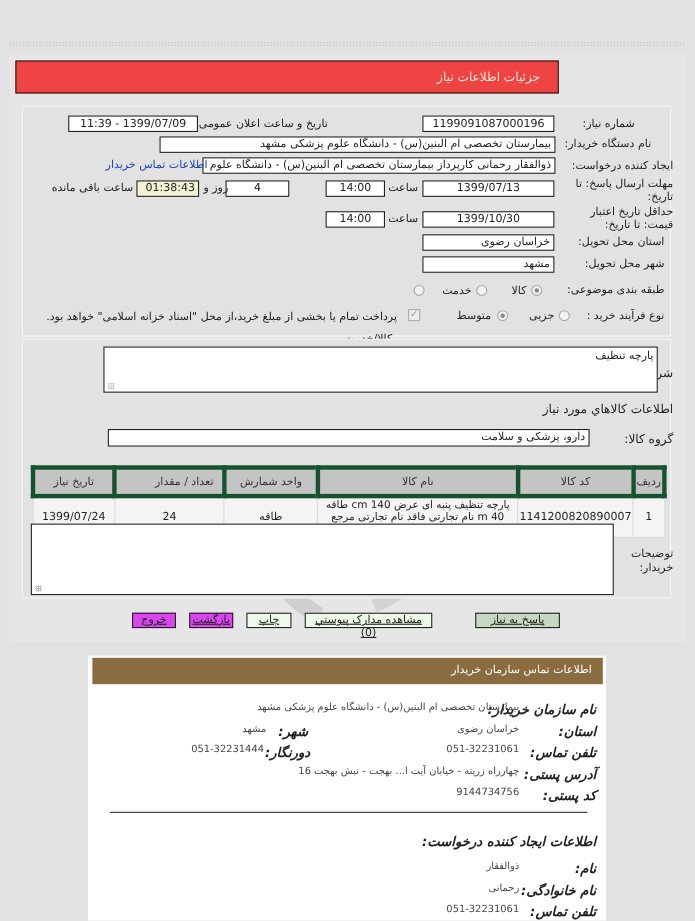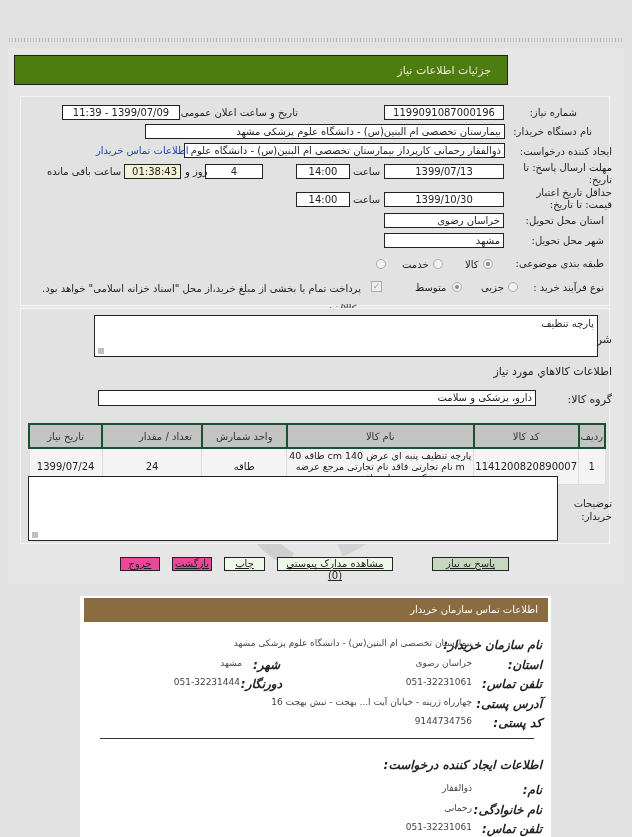--- a/index.html
+++ b/index.html
@@ -7,46 +7,46 @@
     width:632px; height:837px; overflow:hidden; position:relative;
     background:#e2e2e2;
     font-family:"DejaVu Sans", sans-serif; font-size:10px; color:#222;
     direction:rtl;
   }
   .abs { position:absolute; }
   .dotted-line { left:8px; right:8px; top:38px; height:4px;
     background-image:radial-gradient(#b8b8b8 0.8px, transparent 1px);
     background-size:3px 2px; }
   .outer-panel { left:8px; top:48px; width:616px; height:536px; background:#e6e6e6; border-radius:4px; }
-  .title-bar { left:14px; top:55px; width:494px; height:30px; background:#4d7c0f;
+  .title-bar { left:14px; top:55px; width:494px; height:30px; background:#ef4444;
     border:1px solid #2a1f14; box-sizing:border-box; }
   .title-bar span { position:absolute; right:16px; top:8px; color:#f2ead8; font-size:11px; }
   .inner-box { background:#e2e2e2; border:1px solid #f4f4f4; box-sizing:border-box; }
   .lbl { font-size:10px; color:#222; white-space:nowrap; }
   .field { background:#fff; border:1px solid #222; box-sizing:border-box; height:15px;
     font-size:10px; line-height:13px; padding:0 3px; white-space:nowrap; overflow:hidden; }
   .field.c { text-align:center; }
   .field.r { text-align:right; }
   .field.timer { background:#f3f1d6;padding-left:14px; }
   .link { color:#1a44b8; font-size:10px; white-space:nowrap; }
   .radio { width:10px; height:10px; border-radius:50%; border:1px solid #aaa; background:#f2f2f2; box-sizing:border-box; }
   .radio.on::after { content:""; position:absolute; left:2px; top:2px; width:4px; height:4px; border-radius:50%; background:#888; }
   .check { width:11px; height:11px; border:1px solid #aaa; background:#eee; box-sizing:border-box; font-size:9px; line-height:9px; color:#999; text-align:center; }
   .bold-lbl { font-weight:normal; font-size:11px; }
   .textarea { background:#fff; border:1px solid #222; box-sizing:border-box; font-size:10px; padding:2px 3px; }
   .grip { position:absolute; left:3px; bottom:2px; width:6px; height:6px;
     background-image:radial-gradient(#bbb 0.7px, transparent 0.8px); background-size:2px 2px; }
   table.items { border-collapse:collapse; font-size:10px; }
-  table.items th { background:#c4c4c4; color:#333; font-weight:normal; height:20px; border:2px solid #14532d; }
+  table.items th { background:#c4c4c4; color:#333; font-weight:normal; height:20px; border:4px solid #14532d; }
   table.items td { background:#f4f4f4; border:1px solid #ddd; text-align:center; height:28px; }
   .btn { position:absolute; height:14px; border:1px solid #222; box-sizing:border-box; font-size:10px;
     line-height:12px; text-align:center; text-decoration:underline; cursor:pointer; }
   .btn.green { background:#eef9ea; }
   .btn.greenDark { background:#c6d8bf; }
-  .btn.pink { background:#ec4899; }
+  .btn.pink { background:#d946ef; }
   .card { left:80px; top:596px; width:471px; height:241px; background:#fff; }
   .card-title { left:84px; top:598px; width:464px; height:24px; background:#8b6b40; }
   .card-title span { position:absolute; right:10px; top:6px; color:#fff; font-size:10px; font-weight:normal;text-align:center; }
   .c-lbl { font-size:12px; color:#333; white-space:nowrap;font-style:italic; }
   .c-lbl.b { font-weight:bold; color:#222; }
   .c-val { font-size:9px; color:#444; white-space:nowrap; }
   .sep { left:100px; top:738px; width:434px; height:1px; background:#333; }
   .watermark { left:40px; top:300px; width:420px; height:260px; pointer-events:none; }
 </style>
 </head>

